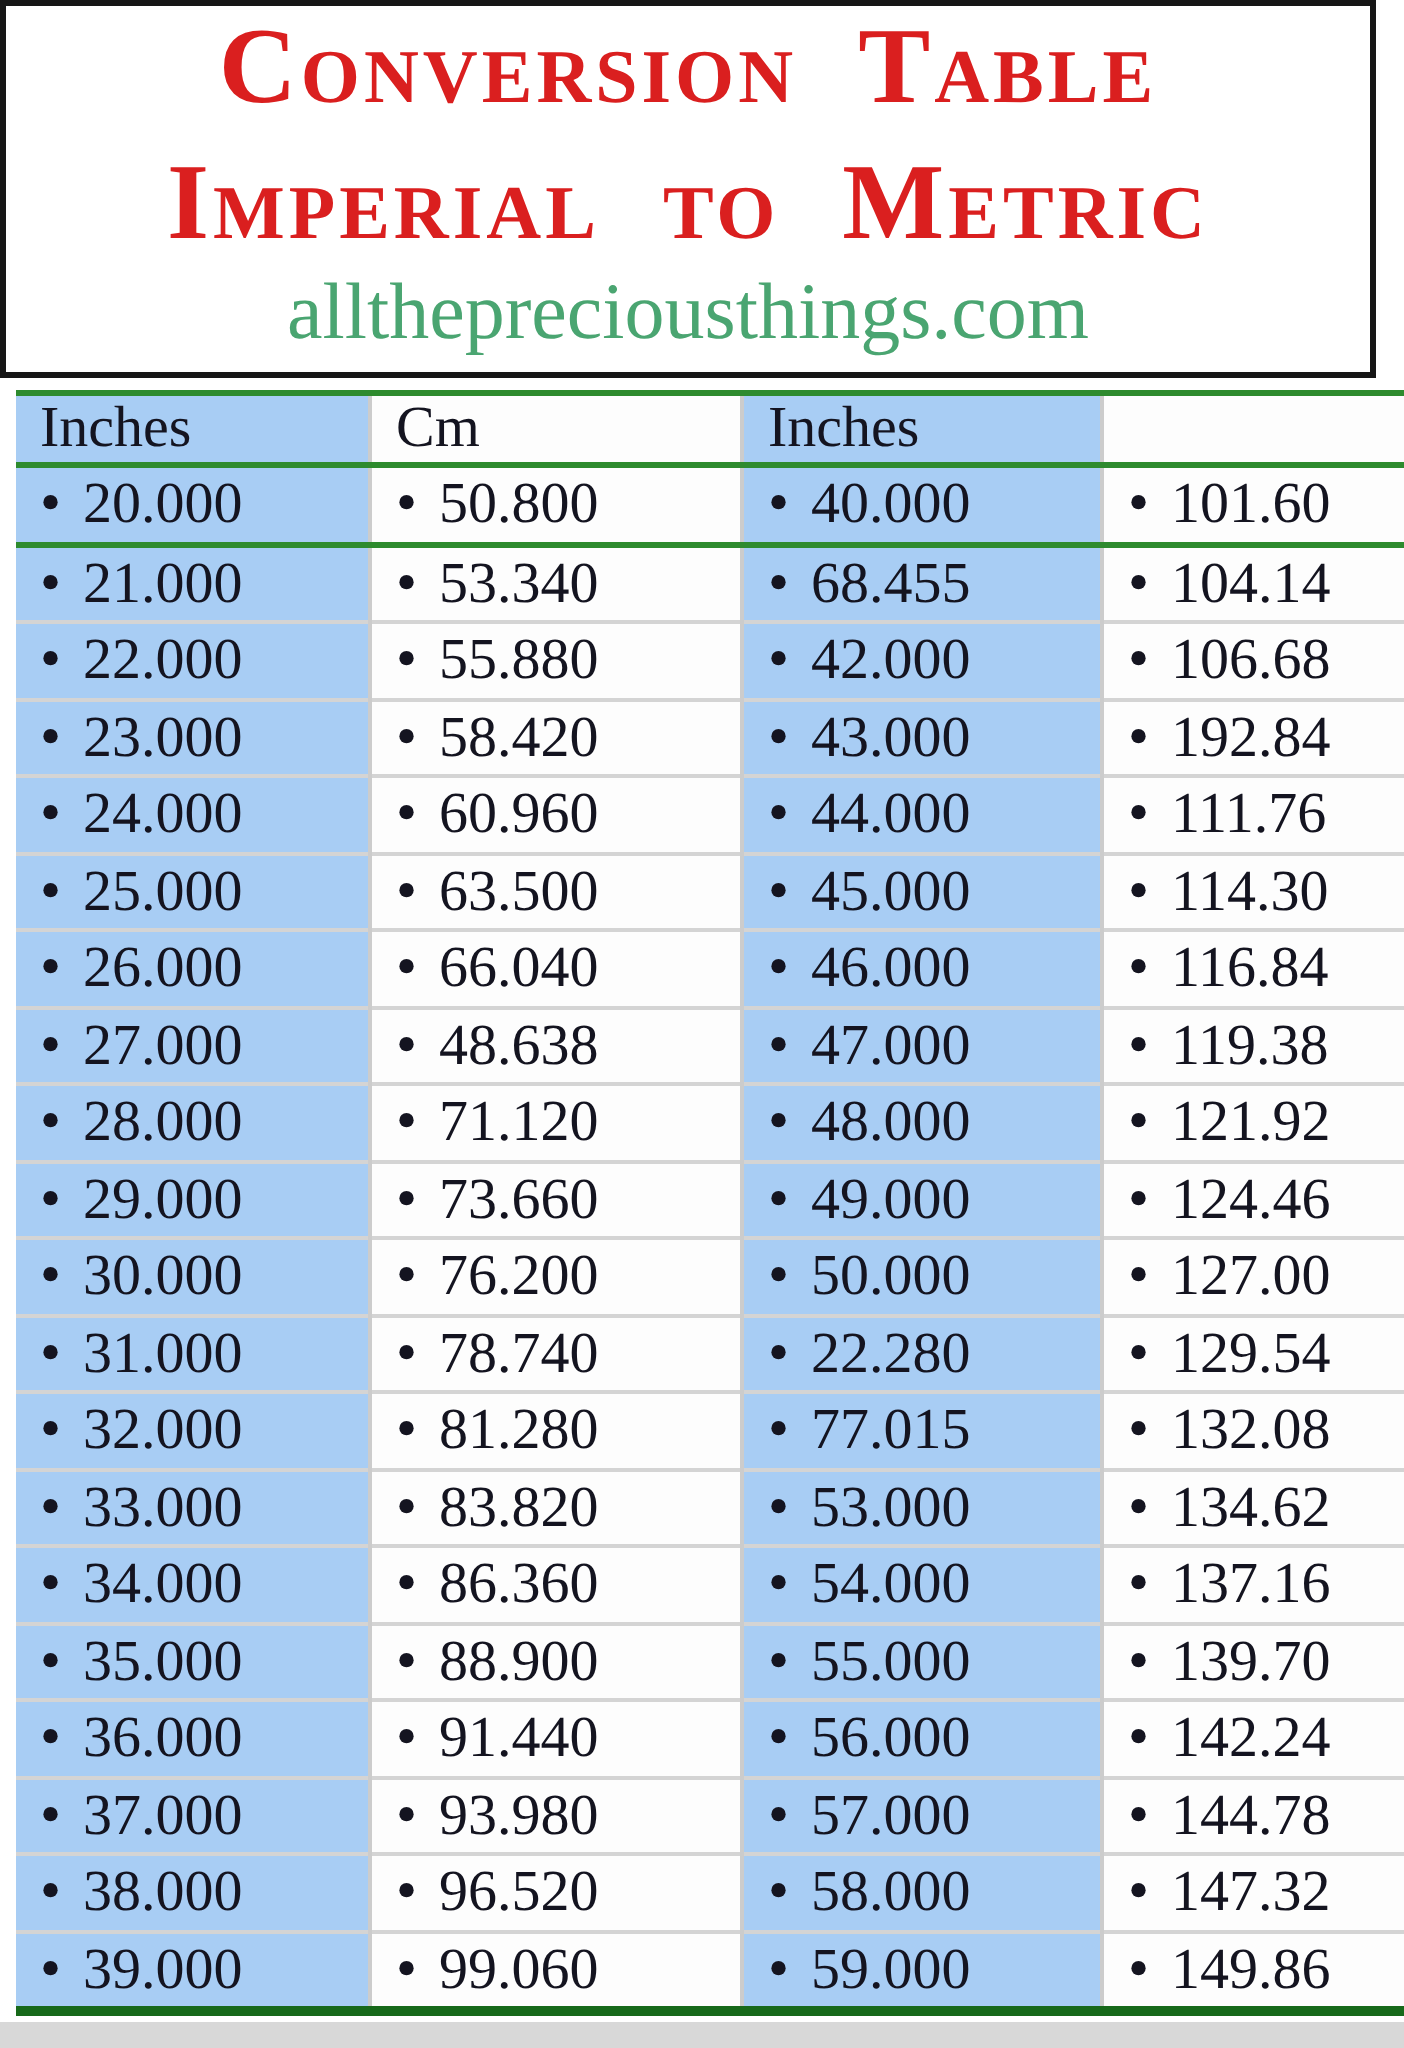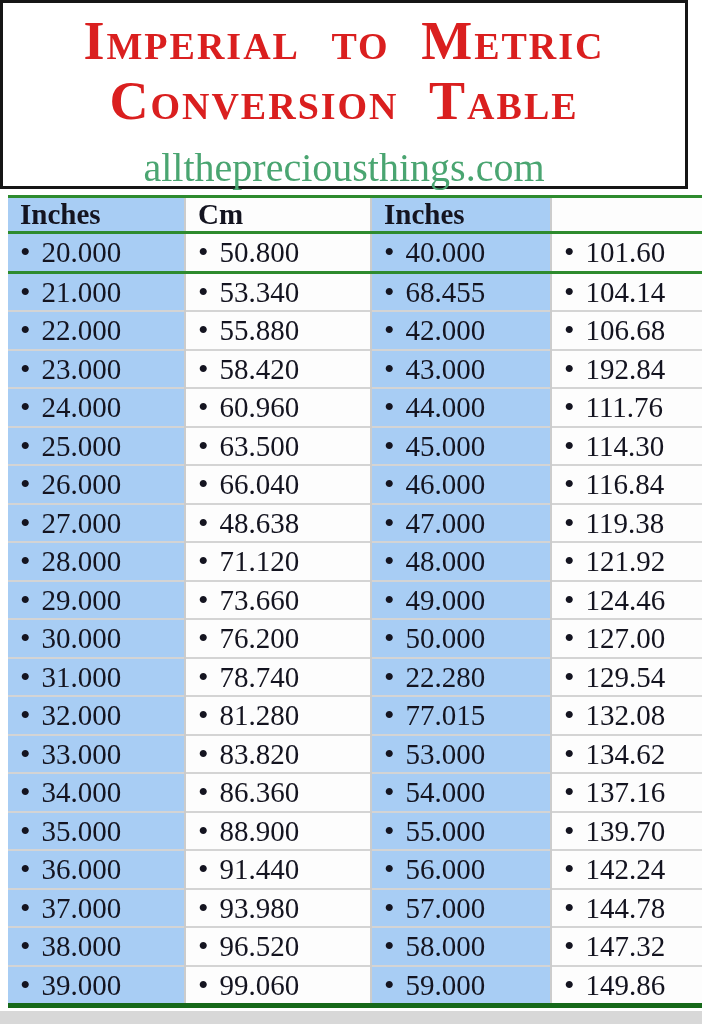--- a/index.html
+++ b/index.html
@@ -24,40 +24,40 @@
     font-size:54px;
     line-height:60px;
     letter-spacing:2px;
     word-spacing:16px;
   }
   .title-line.first{margin-top:8px;}
   .website{
     color:#4aa571;
     font-size:40px;
     line-height:46px;
-    margin-top:14px;
+    margin-top:2px;
   }
   table.conv{
     position:absolute;left:8px;top:195px;
     width:680px;
     border-collapse:collapse;
     table-layout:fixed;
     border-top:3px solid #2e8b2e;
     border-bottom:5px solid #17691a;
   }
   .conv th,.conv td{
     font-size:29px;
     color:#141420;
     text-align:left;
     vertical-align:middle;
     padding:0 0 0 12px;
     overflow:hidden;
     white-space:nowrap;
   }
-  .conv th{height:31px;font-weight:bold;}
+  .conv th{height:31px;font-weight:normal;}
   .conv td{height:36.5px;}
   .conv thead tr{border-bottom:3px solid #2e8b2e;}
   .conv tbody tr{border-bottom:2px solid #d4d4d4;}
   .conv tbody tr:first-child{border-bottom:3px solid #2e8b2e;}
   .conv tbody tr:last-child{border-bottom:none;}
   .conv th + th,.conv td + td{border-left:2px solid #cccccc;}
   .c-blue{background:#a8cdf4;}
   .c-white{background:#fdfdfd;}
   .col1{width:164px;}
   .col2{width:172px;margin-left:36px;}
@@ -71,22 +71,22 @@
   .bottom-strip{
     position:absolute;left:0;top:1011px;
     width:702px;height:13px;
     background:#d8d8d8;
   }
 </style>
 </head>
 <body>
 
 <div class="title-box">
+  <div class="title-line">Conversion Table</div>
   <div class="title-line first">Imperial to Metric</div>
-  <div class="title-line">Conversion Table</div>
   <div class="website">allthepreciousthings.com</div>
 </div>
 
 <table class="conv">
   <thead>
     <tr>
       <th class="c-blue col1">Inches</th>
       <th class="c-white col2">Cm</th>
       <th class="c-blue col3">Inches</th>
       <th class="c-white col4"></th>

